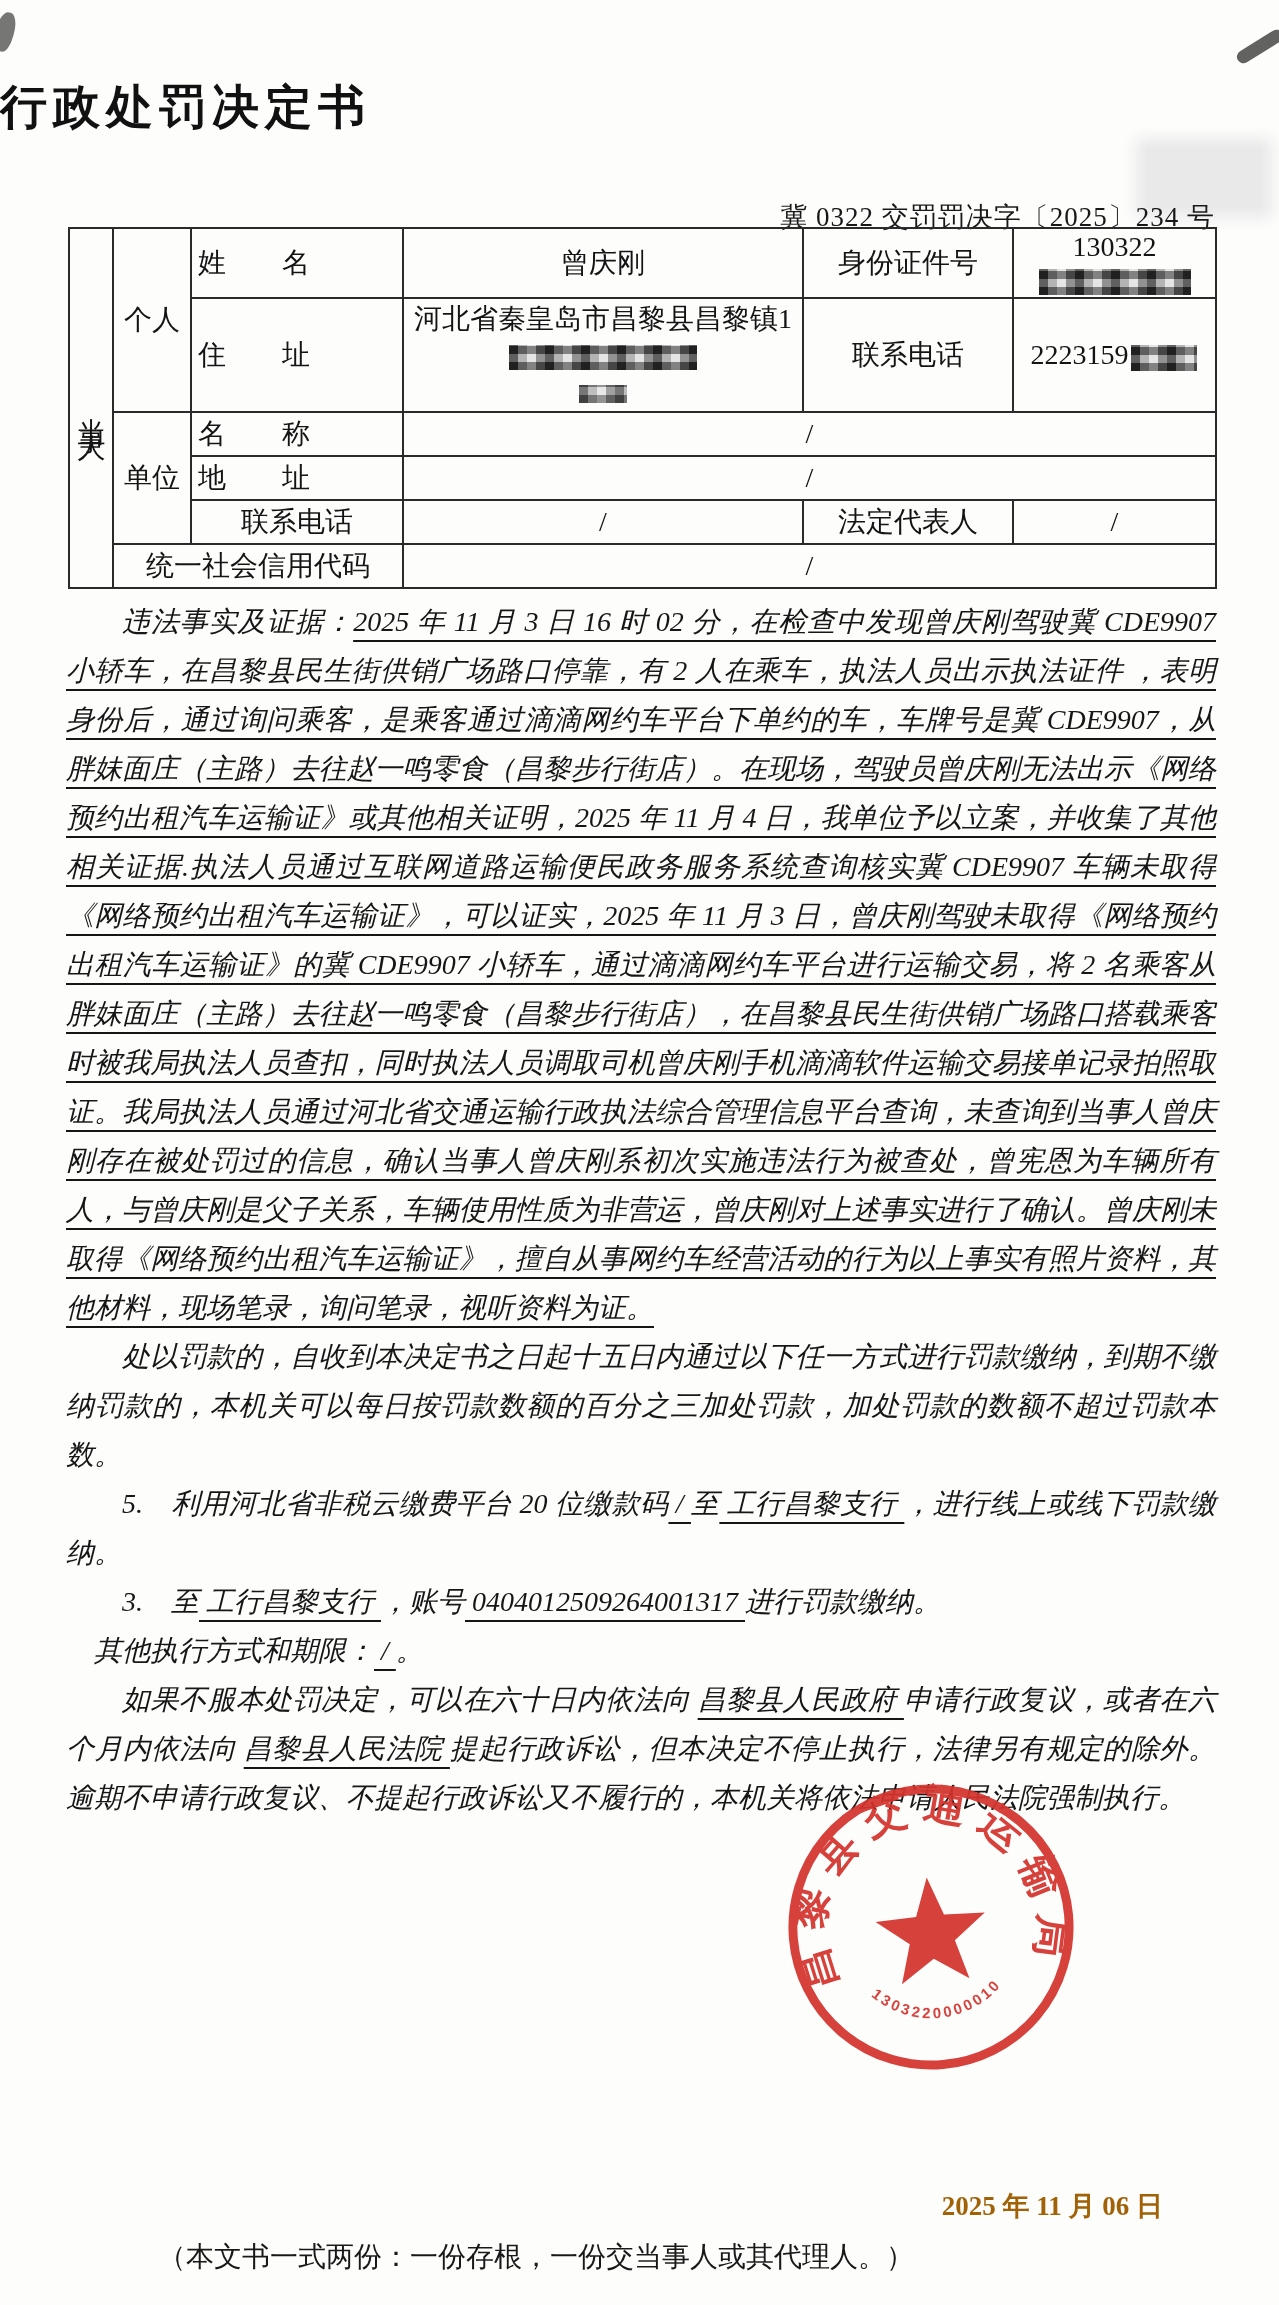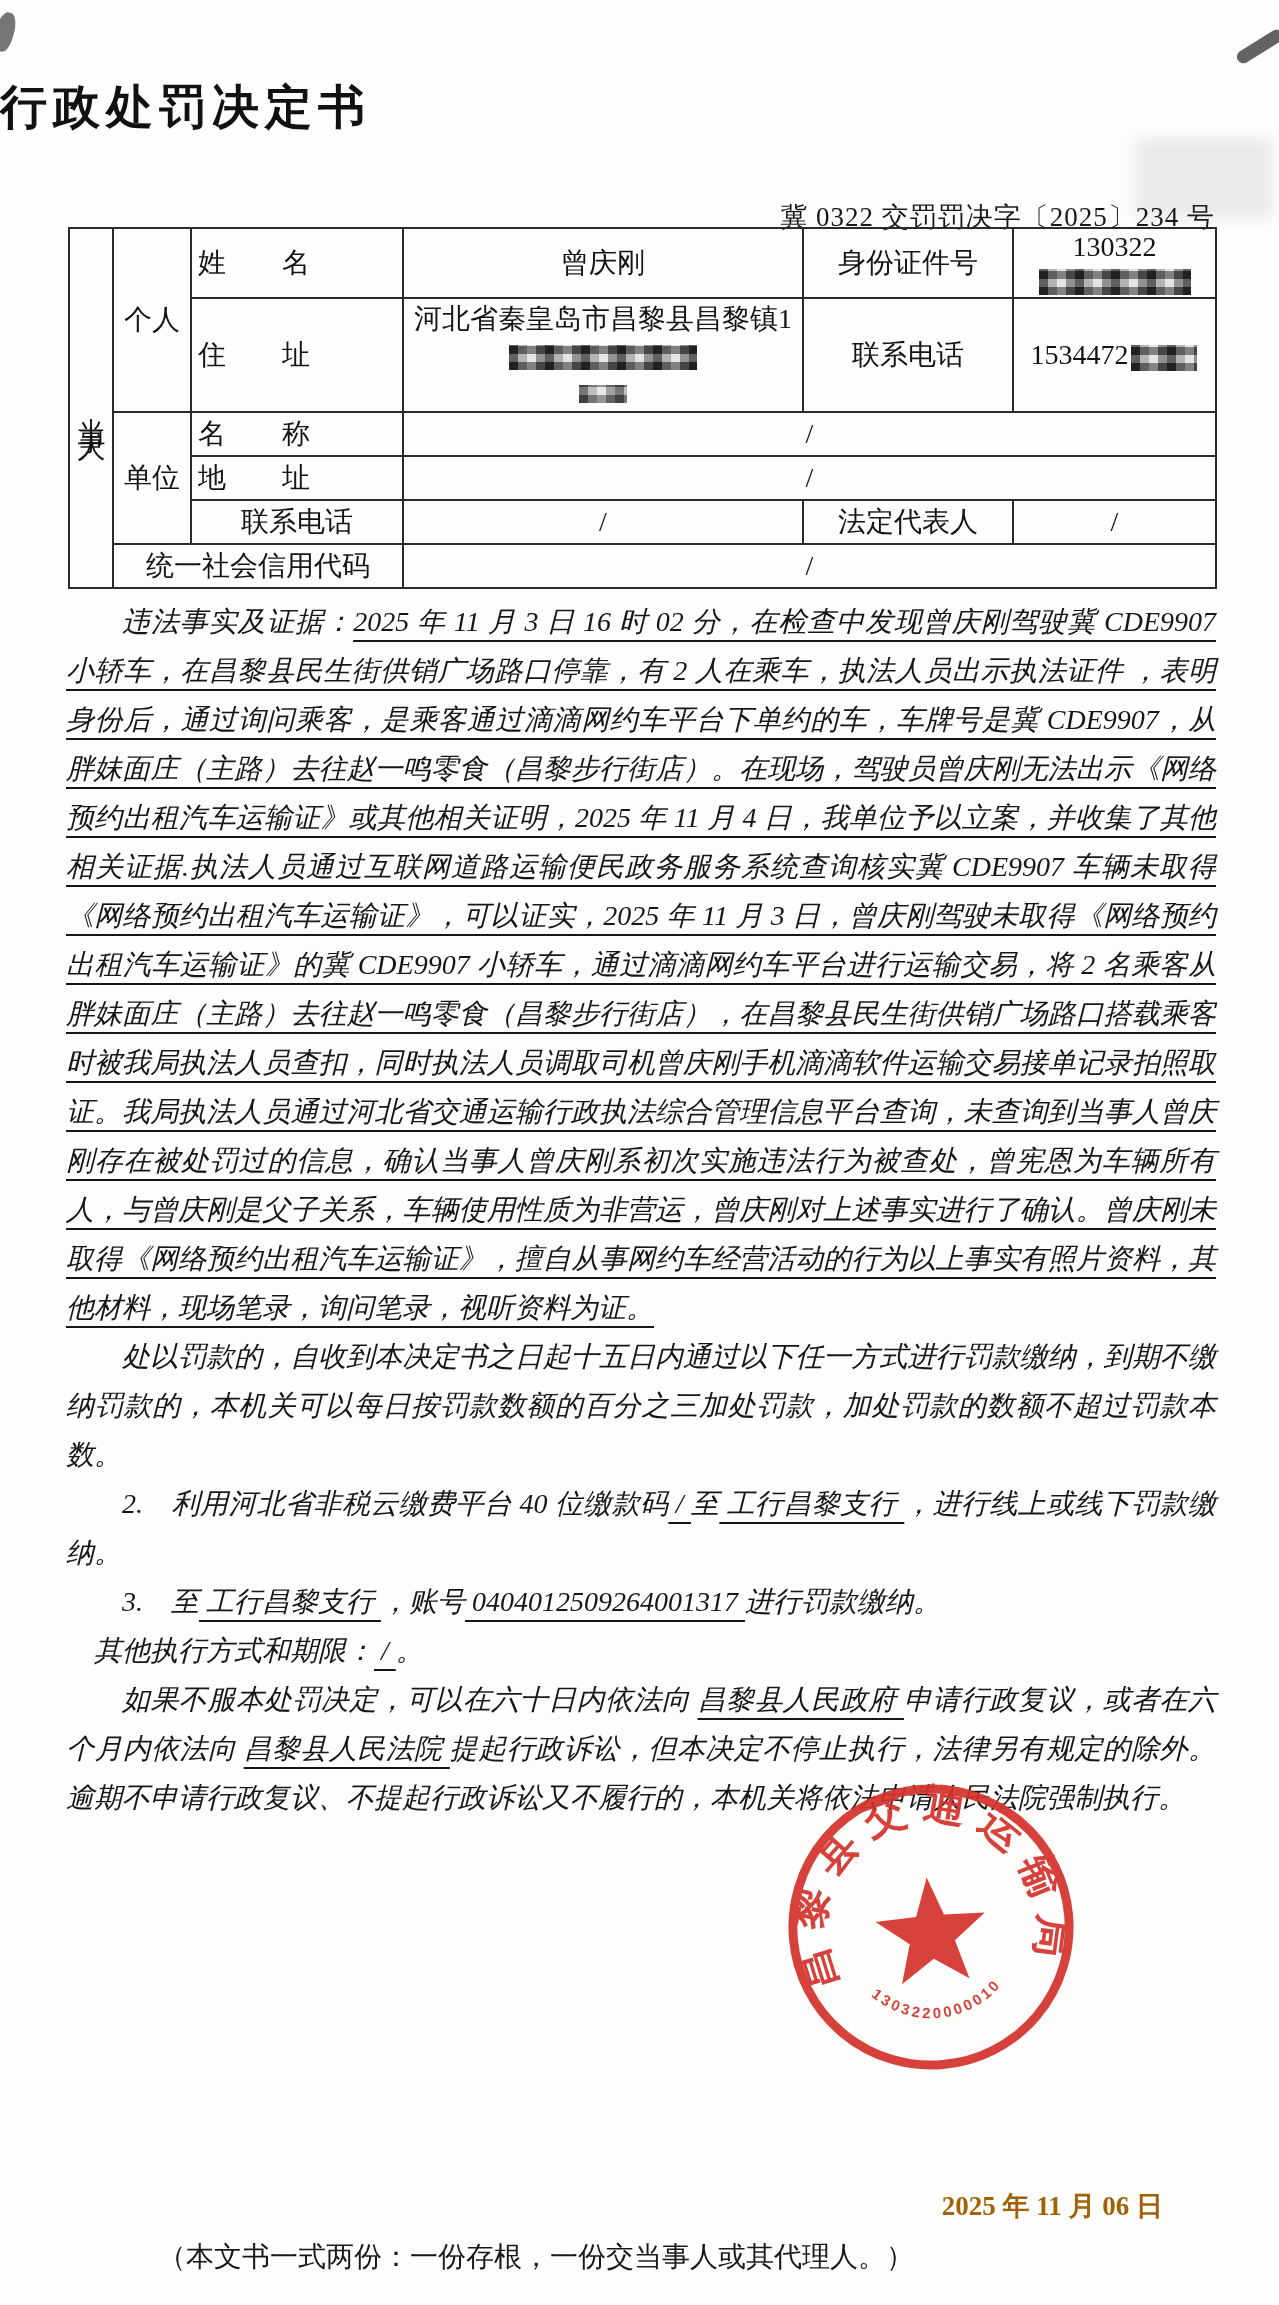--- a/index.html
+++ b/index.html
@@ -112,21 +112,21 @@
   </tr>
   <tr>
     <td class="lbl2">
           <span class="sp">住　　址</span>
         </td>
     <td class="addr">
       <span>河北省秦皇岛市昌黎县昌黎镇1</span><span class="redact r-addr1"></span>
       <div><span class="redact r-addr2"></span></div>
     </td>
     <td>联系电话</td>
-    <td><span>1534472</span><span class="redact r-phone"></span></td>
+    <td><span>2223159</span><span class="redact r-phone"></span></td>
   </tr>
   <tr>
     <td rowspan="3">单位</td>
     <td class="lbl2">
           <span class="sp">名　　称</span>
         </td>
     <td colspan="3">/</td>
   </tr>
   <tr>
     <td class="lbl2">
@@ -143,21 +143,21 @@
   <tr>
     <td colspan="2">统一社会信用代码</td>
     <td colspan="3">/</td>
   </tr>
 </tbody>
   </table>
 
 <div class="bodytext">
   <p><span>违法事实及证据：</span><u>2025 年 11 月 3 日 16 时 02 分，在检查中发现曾庆刚驾驶冀 CDE9907 小轿车，在昌黎县民生街供销广场路口停靠，有 2 人在乘车，执法人员出示执法证件 ，表明身份后，通过询问乘客，是乘客通过滴滴网约车平台下单约的车，车牌号是冀 CDE9907，从胖妹面庄（主路）去往赵一鸣零食（昌黎步行街店）。在现场，驾驶员曾庆刚无法出示《网络预约出租汽车运输证》或其他相关证明，2025 年 11 月 4 日，我单位予以立案，并收集了其他相关证据.执法人员通过互联网道路运输便民政务服务系统查询核实冀 CDE9907 车辆未取得《网络预约出租汽车运输证》，可以证实，2025 年 11 月 3 日，曾庆刚驾驶未取得《网络预约出租汽车运输证》的冀 CDE9907 小轿车，通过滴滴网约车平台进行运输交易，将 2 名乘客从胖妹面庄（主路）去往赵一鸣零食（昌黎步行街店），在昌黎县民生街供销广场路口搭载乘客时被我局执法人员查扣，同时执法人员调取司机曾庆刚手机滴滴软件运输交易接单记录拍照取证。我局执法人员通过河北省交通运输行政执法综合管理信息平台查询，未查询到当事人曾庆刚存在被处罚过的信息，确认当事人曾庆刚系初次实施违法行为被查处，曾宪恩为车辆所有人，与曾庆刚是父子关系，车辆使用性质为非营运，曾庆刚对上述事实进行了确认。曾庆刚未取得《网络预约出租汽车运输证》，擅自从事网约车经营活动的行为以上事实有照片资料，其他材料，现场笔录，询问笔录，视听资料为证。</u></p>
   <p>处以罚款的，自收到本决定书之日起十五日内通过以下任一方式进行罚款缴纳，到期不缴纳罚款的，本机关可以每日按罚款数额的百分之三加处罚款，加处罚款的数额不超过罚款本数。</p>
-  <p><span>2.　利用河北省非税云缴费平台 40 位缴款码</span><u> / </u><span>至</span><u> 工行昌黎支行 </u><span>，进行线上或线下罚款缴纳。</span></p>
+  <p><span>5.　利用河北省非税云缴费平台 20 位缴款码</span><u> / </u><span>至</span><u> 工行昌黎支行 </u><span>，进行线上或线下罚款缴纳。</span></p>
   <p><span>3.　至</span><u> 工行昌黎支行 </u><span>，账号</span><u> 0404012509264001317 </u><span>进行罚款缴纳。</span></p>
   <p class="ind1"><span>其他执行方式和期限：</span><u> / </u><span>。</span></p>
   <p><span>如果不服本处罚决定，可以在六十日内依法向 </span><u> 昌黎县人民政府 </u><span> 申请行政复议，或者在六个月内依法向 </span><u> 昌黎县人民法院 </u><span> 提起行政诉讼，但本决定不停止执行，法律另有规定的除外。逾期不申请行政复议、不提起行政诉讼又不履行的，本机关将依法申请人民法院强制执行。</span></p>
 </div>
 
 <div class="seal">
   <svg viewBox="0 0 300 300">
     <defs>
       <path id="sealArc" d="M 61.5,212 A 108,108 0 1 1 238.5,212" fill="none"></path>
       <path id="sealArcBottom" d="M 79.5,209 A 92,92 0 0 0 220.5,209" fill="none"></path>

